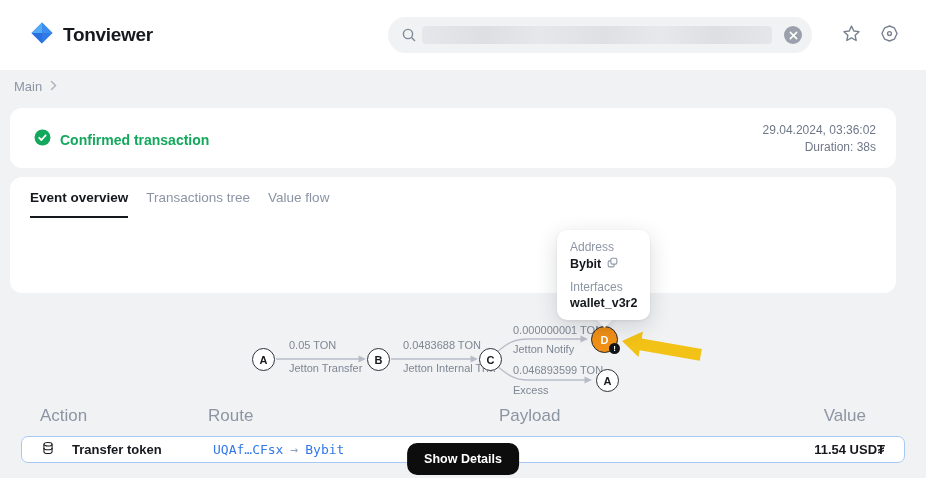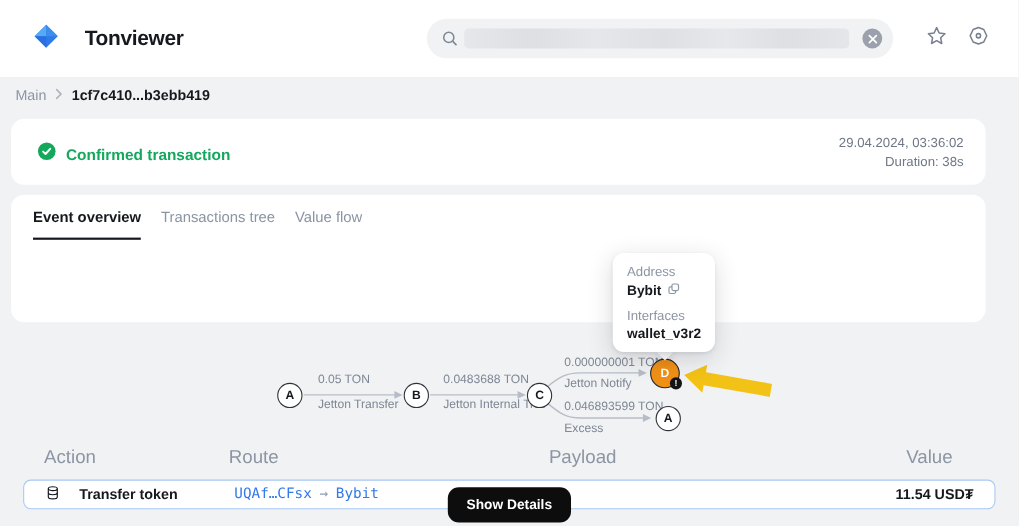--- a/index.html
+++ b/index.html
@@ -1,21 +1,21 @@
 <!DOCTYPE html>
 <html><head>
 <meta charset="utf-8">
 <style>
   * { margin:0; padding:0; box-sizing:border-box; }
   html,body { width:926px; height:478px; }
   body { font-family:"Liberation Sans","DejaVu Sans",sans-serif; background:#f1f2f4; position:relative; overflow:hidden; color:#15181d; }
 
   
   .topbar { position:absolute; left:0; top:0; width:926px; height:70px; background:#ffffff; }
-  .brand { position:absolute; left:30px; top:21px; display:flex; align-items:center; gap:23px; }
+  .brand { position:absolute; left:30px; top:21px; display:flex; align-items:center; gap:9px; }
   .brand-name { font-size:19px; font-weight:800; letter-spacing:-0.3px; color:#15181d; }
   .searchbar { position:absolute; left:388px; top:17px; width:424px; height:36px; background:#f1f2f4; border-radius:18px; }
   .search-glass { position:absolute; left:13px; top:10px; }
   .search-redacted { position:absolute; left:34px; top:9px; width:350px; height:18px; border-radius:4px;
     background:linear-gradient(90deg,#e6e7ea 0%,#dedfe3 18%,#e6e7ea 34%,#dfe0e4 52%,#e7e8eb 68%,#dedfe3 84%,#e5e6e9 100%); }
   .search-clear { position:absolute; right:10px; top:9px; width:18px; height:18px; border-radius:50%; background:#9aa1ac; display:flex; align-items:center; justify-content:center; cursor:pointer; }
   .hbtn { position:absolute; top:24px; width:22px; height:22px; display:flex; align-items:center; justify-content:center; cursor:pointer; }
   .hbtn.star { left:840px; }
   .hbtn.gear { left:878px; }
 
@@ -114,21 +114,20 @@
   </div>
 </header>
 
 <nav class="breadcrumb">
   <span class="crumb-root">Main</span>
   <span>
     <svg width="7" height="11" viewBox="0 0 7 11" fill="none" stroke="#aeb5c0" stroke-width="1.5" stroke-linecap="round">
         <polyline points="1.5,1.5 5.5,5.5 1.5,9.5"></polyline>
       </svg>
   </span>
-  <span class="crumb-current">1cf7c410...b3ebb419</span>
 </nav>
 
 <section class="status-card">
   <div class="status-left">
     <span>
       <svg width="17" height="17" viewBox="0 0 17 17">
         <circle cx="8.5" cy="8.5" r="8" fill="#13a85c"></circle>
         <polyline points="5.2,8.8 7.4,11 11.6,6.3" fill="none" stroke="#fff" stroke-width="1.8" stroke-linecap="round" stroke-linejoin="round"></polyline>
       </svg>
     </span>

